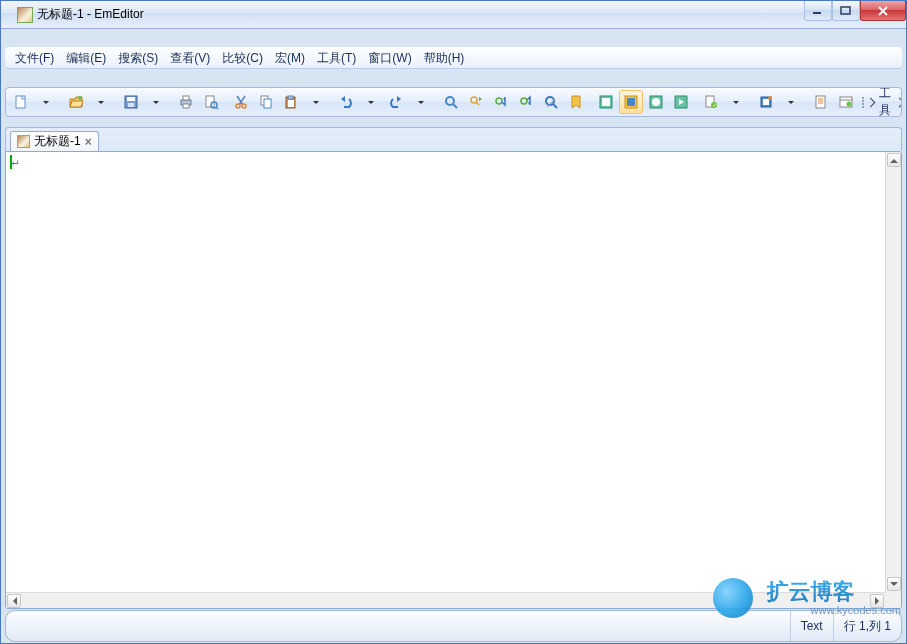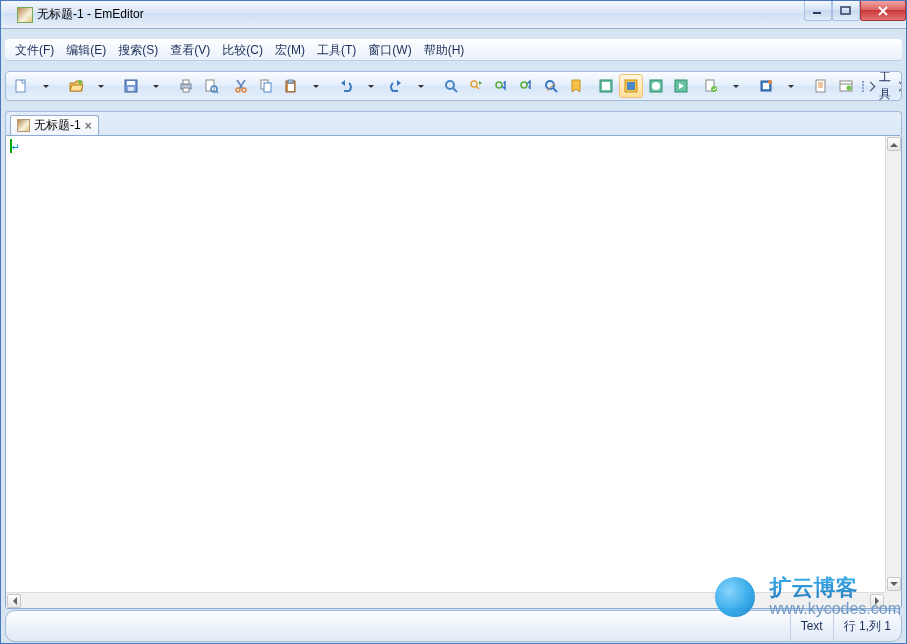--- a/index.html
+++ b/index.html
@@ -6,21 +6,21 @@
   body { font-family: "Microsoft YaHei", Tahoma, sans-serif; font-size: 12px; background: #d7e4f2; width: 907px; height: 644px; overflow: hidden; }
   .window { display:flex; flex-direction:column; height:100%; border:1px solid #4877bf; }
   .titlebar { height:28px; background:linear-gradient(#f2f6fb,#dbe7f7 45%,#cfe0f5 46%,#e7eff9); display:flex; align-items:center; padding-left:16px; border-bottom:1px solid #96aed4;}
   .titlebar .ico { width:16px;height:16px;background:linear-gradient(135deg,#b85,#f7f3dc 60%,#e0c77a);border:1px solid #7a5;margin-right:4px;}
   .titlebar .title { color:#000; flex:1;}
   .winbtns { display:flex; height:20px; align-self:flex-start;}
   .winbtn { width:28px; height:20px; margin-left:0; display:flex;align-items:center;justify-content:center; border:1px solid #a9c1e5; background:linear-gradient(#f4f8fd,#d7e5f6 45%,#c6d8ee 46%,#dfeaf8); border-top:0; border-radius:0 0 3px 3px;}
   .winbtn.min,.winbtn.max{width:28px;}
   .winbtn.close { width:46px; background:linear-gradient(#f1a2a2,#d66 45%,#c93333 46%,#e27474); border-color:#a33;}
   .winbtn svg { width:12px;height:10px;}
-  .menubar { height:22px; background:linear-gradient(#fdfefe,#eaf1fa); border-top:1px solid #fff; border-bottom:1px solid #b9cde8; display:flex;align-items:flex-start; padding:0 4px; border-radius:4px; margin:10px 4px;}
+  .menubar { height:22px; background:linear-gradient(#fdfefe,#eaf1fa); border-top:1px solid #fff; border-bottom:1px solid #b9cde8; display:flex;align-items:flex-start; padding:0 4px; border-radius:4px; margin:18px 4px;}
   .menubar .menu { padding:2px 6px; color:#1a2d5a; cursor:default;}
   .toolbar { height:30px; margin:0 4px; background:linear-gradient(#fafcfe,#e3eefb 48%,#d7e6f8 50%,#e6effb); border:1px solid #a3b9da; border-radius:4px; display:flex;align-items:center; padding:0 3px; gap:1px; overflow:hidden;}
   .tbtn { height:24px; min-width:24px; display:flex;align-items:center;justify-content:center; border:1px solid transparent; border-radius:3px; padding:0 2px;}
   .tbtn svg{width:16px;height:16px;}
   .drop { width:8px; display:flex;align-items:center;justify-content:center;}
   .drop::after{content:"";border:3px solid transparent;border-top-color:#333;margin-top:3px;}
   .sep { width:1px; height:22px; background:#abc0de; margin:0 2px;}
   .tlabel { padding:16px 4px; color:#1a2d5a;}
   .grip { width:6px; display:flex;flex-direction:column; gap:1px; justify-content:center; margin:0 2px;}
   .grip i{width:2px;height:2px;background:#8aa3c7;}
@@ -45,21 +45,21 @@
   .arr.r{border-left-color:#606060;margin-left:3px;}
   .statusbar{height:32px;margin:1px 4px 1px 4px;background:linear-gradient(#fbfcfe,#e1eaf7);border:1px solid #a3b9da;border-radius:10px;display:flex;align-items:center;font-size:12px;color:#1a2d5a;}
   .statusbar .flex{flex:1;}
   .statusbar .cell{padding:0 10px;border-left:1px solid #c1d1e8;height:100%;display:flex;align-items:center;}
   .caret{display:inline-block;width:2px;height:14px;background:#0a0;vertical-align:middle;}
   .eol{color:#09c;font-size:11px;}
   .watermark{position:absolute;right:6px;bottom:26px;display:flex;align-items:center;gap:14px;opacity:.92;pointer-events:none;}
   .wlogo{width:40px;height:40px;border-radius:50%;background:radial-gradient(circle at 35% 35%,#7fd1ff,#2aa6e8 55%,#1677be);}
   .wtxt{display:flex;flex-direction:column;line-height:1.1;}
   .wtxt .big{font-size:22px;font-weight:bold;background:linear-gradient(#2aa6e8,#1677be);-webkit-background-clip:text;color:transparent;}
-  .wtxt .small{font-size:16px;color:#6793c2;}
+  .wtxt .small{font-size:11px;color:#6793c2;margin-left:44px;}
 </style>
 </head>
 <body>
 
 <div class="window">
   <div class="titlebar">
     <div class="ico"></div>
     <div class="title">无标题-1 - EmEditor</div>
     <div class="winbtns">
       <div class="winbtn min">

